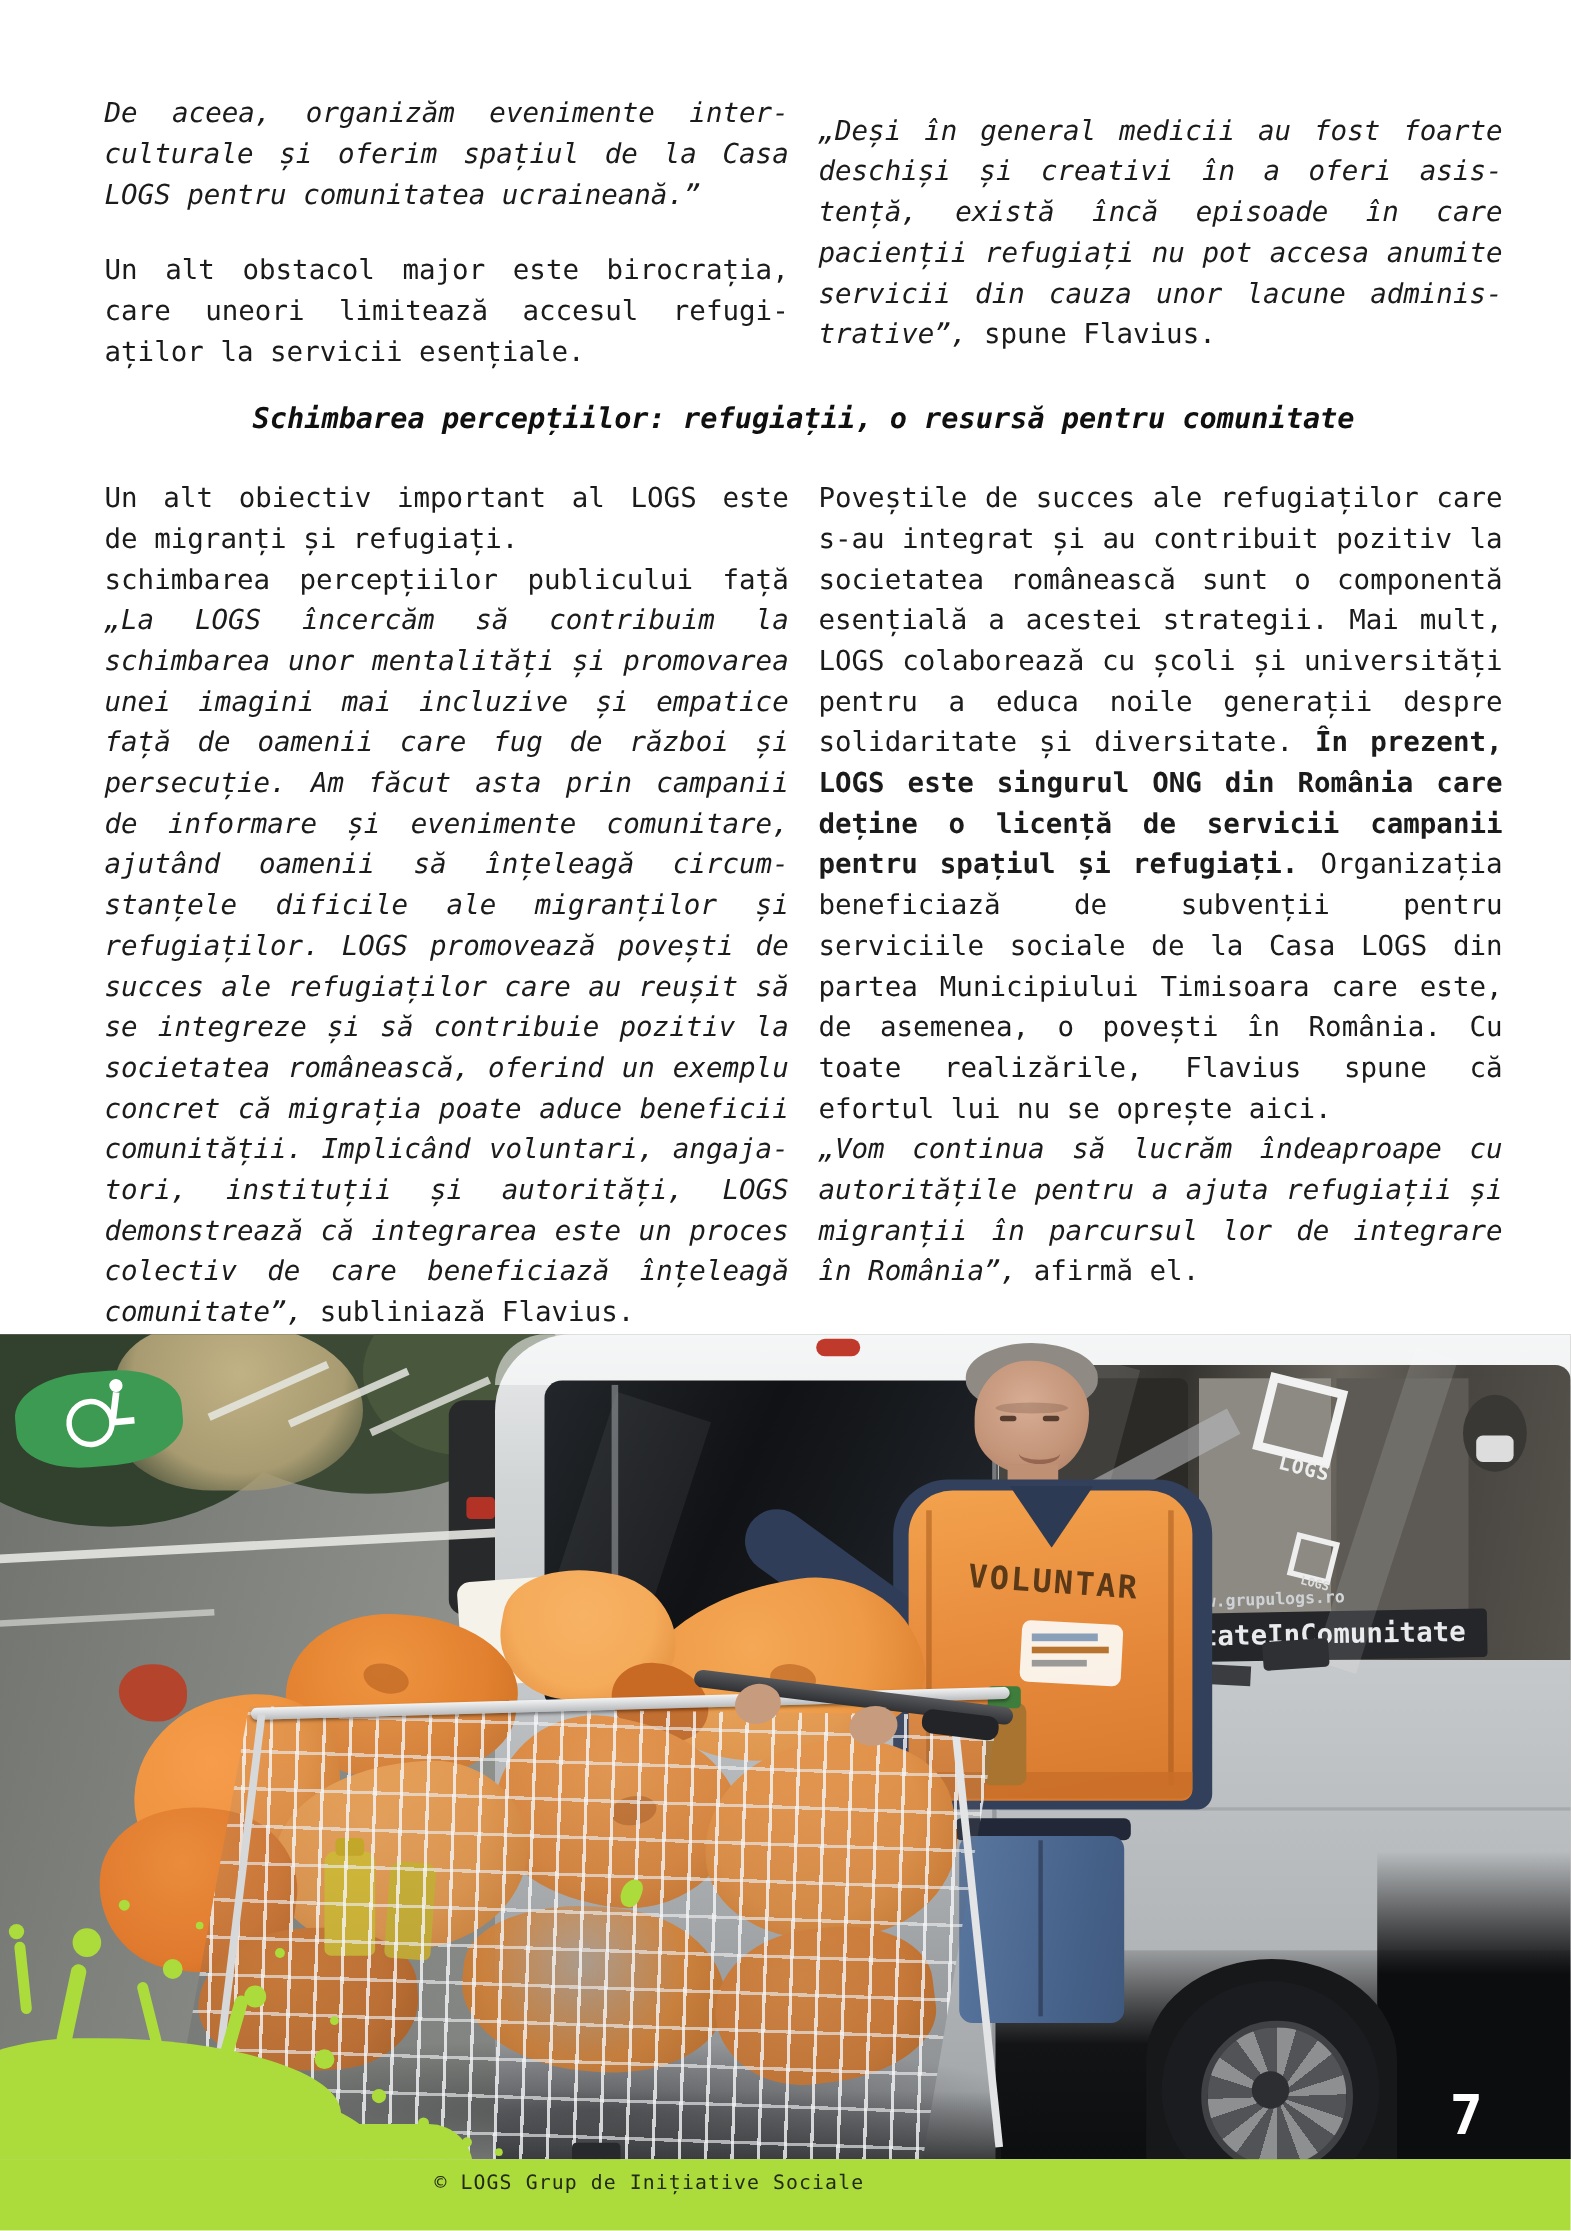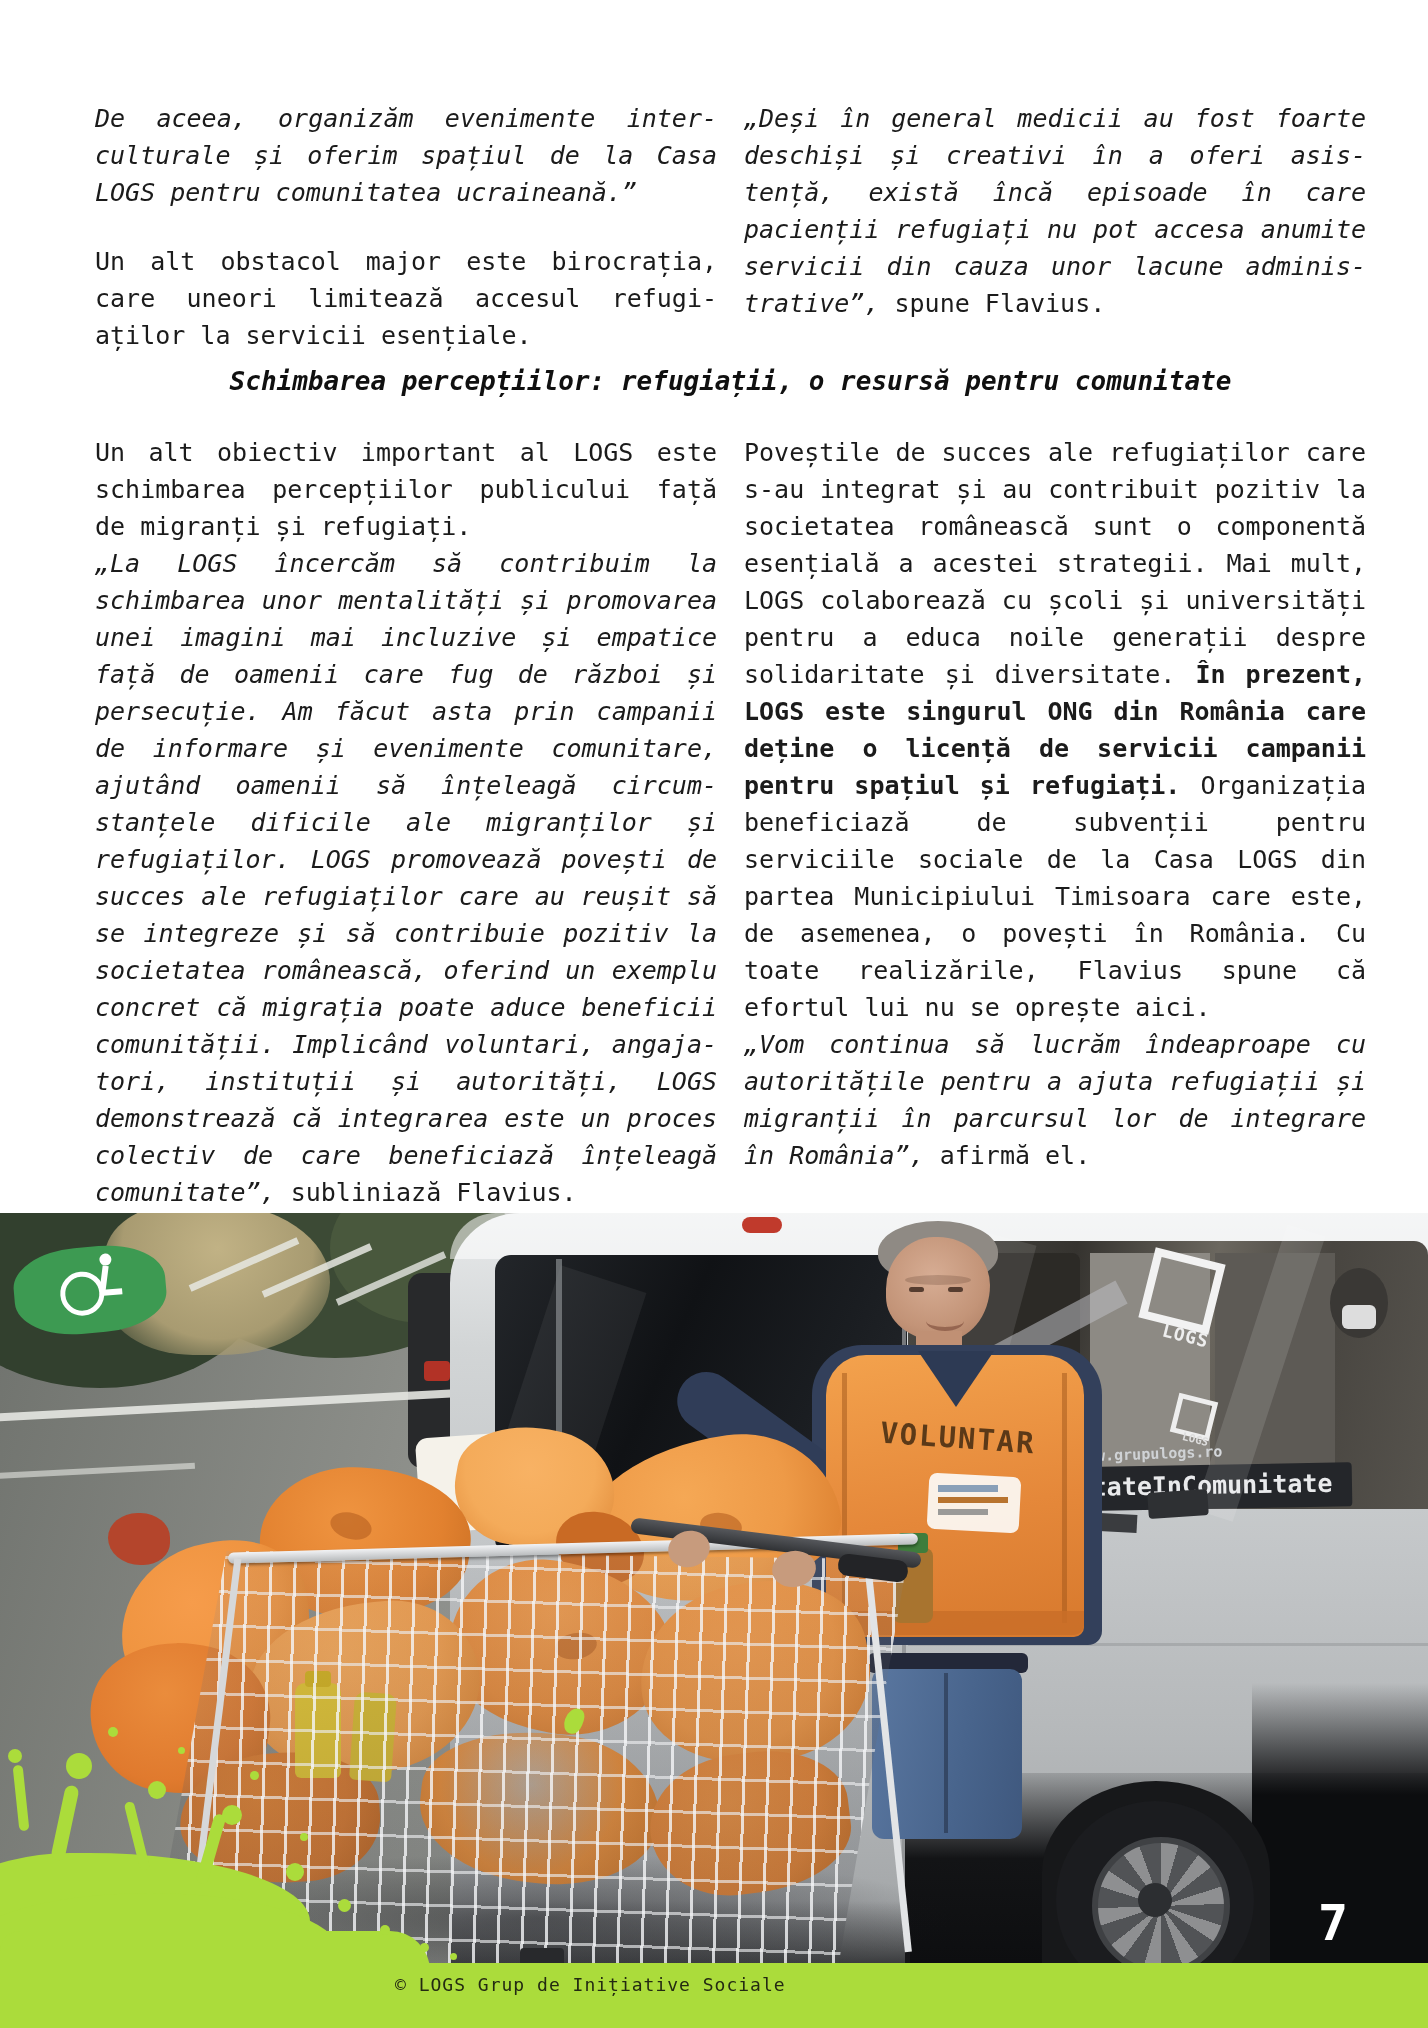--- a/index.html
+++ b/index.html
@@ -22,21 +22,21 @@
   #footertext{position:absolute;left:395px;top:11px;font-size:18px;color:#232a12;letter-spacing:1px;}
   :root{--lime:#abdc3b;}
   .lime{background:var(--lime);}
   .drop{border-radius:50%;background:var(--lime);}
 </style>
 </head>
 <body>
 
 <div id="page">
 
-  <div class="col" style="left:95px;top:100px;">
+  <div class="col" style="left:95px;top:84px;">
     <div>
         <div class="line"><span class="s-i">De aceea, organizăm evenimente inter-</span></div>
         <div class="line"><span class="s-i">culturale și oferim spațiul de la Casa</span></div>
         <div class="line nj"><span class="s-i">LOGS pentru comunitatea ucraineană.”</span></div>
       </div>
     <div class="para2">
         <div class="line"><span class="s-r">Un alt obstacol major este birocrația,</span></div>
         <div class="line"><span class="s-r">care uneori limitează accesul refugi-</span></div>
         <div class="line nj"><span class="s-r">aților la servicii esențiale.</span></div>
       </div>
@@ -47,22 +47,22 @@
       <div class="line"><span class="s-i">tență, există încă episoade în care</span></div>
       <div class="line"><span class="s-i">pacienții refugiați nu pot accesa anumite</span></div>
       <div class="line"><span class="s-i">servicii din cauza unor lacune adminis-</span></div>
       <div class="line nj"><span class="s-i">trative”,</span><span class="s-r"> spune Flavius.</span></div>
     </div>
 
   <div id="heading">Schimbarea percepțiilor: refugiații, o resursă pentru comunitate</div>
 
   <div class="col" style="left:95px;top:434px;">
       <div class="line"><span class="s-r">Un alt obiectiv important al LOGS este</span></div>
+      <div class="line nj"><span class="s-r">de migranți și refugiați.</span></div>
       <div class="line"><span class="s-r">schimbarea percepțiilor publicului față</span></div>
-      <div class="line nj"><span class="s-r">de migranți și refugiați.</span></div>
       <div class="line"><span class="s-i">„La LOGS încercăm să contribuim la</span></div>
       <div class="line"><span class="s-i">schimbarea unor mentalități și promovarea</span></div>
       <div class="line"><span class="s-i">unei imagini mai incluzive și empatice</span></div>
       <div class="line"><span class="s-i">față de oamenii care fug de război și</span></div>
       <div class="line"><span class="s-i">persecuție. Am făcut asta prin campanii</span></div>
       <div class="line"><span class="s-i">de informare și evenimente comunitare,</span></div>
       <div class="line"><span class="s-i">ajutând oamenii să înțeleagă circum-</span></div>
       <div class="line"><span class="s-i">stanțele dificile ale migranților și</span></div>
       <div class="line"><span class="s-i">refugiaților. LOGS promovează povești de</span></div>
       <div class="line"><span class="s-i">succes ale refugiaților care au reușit să</span></div>

